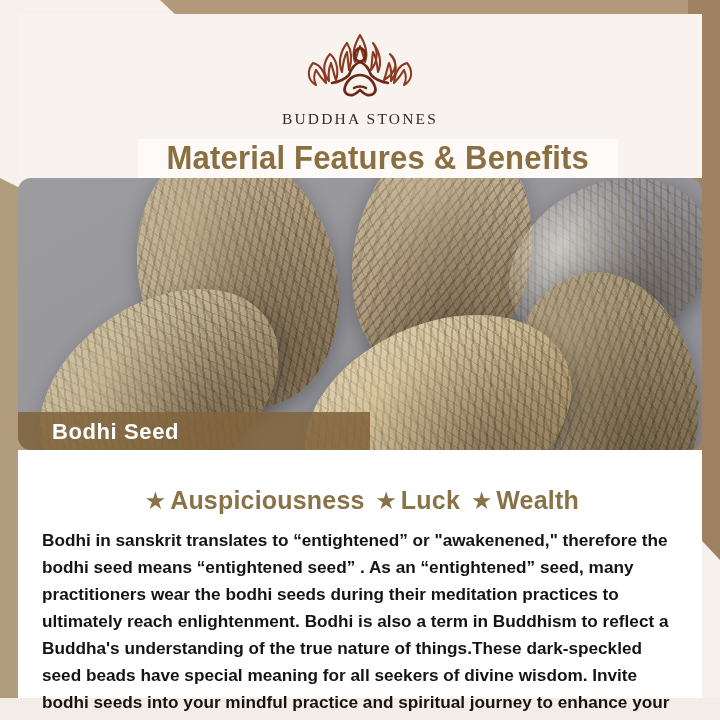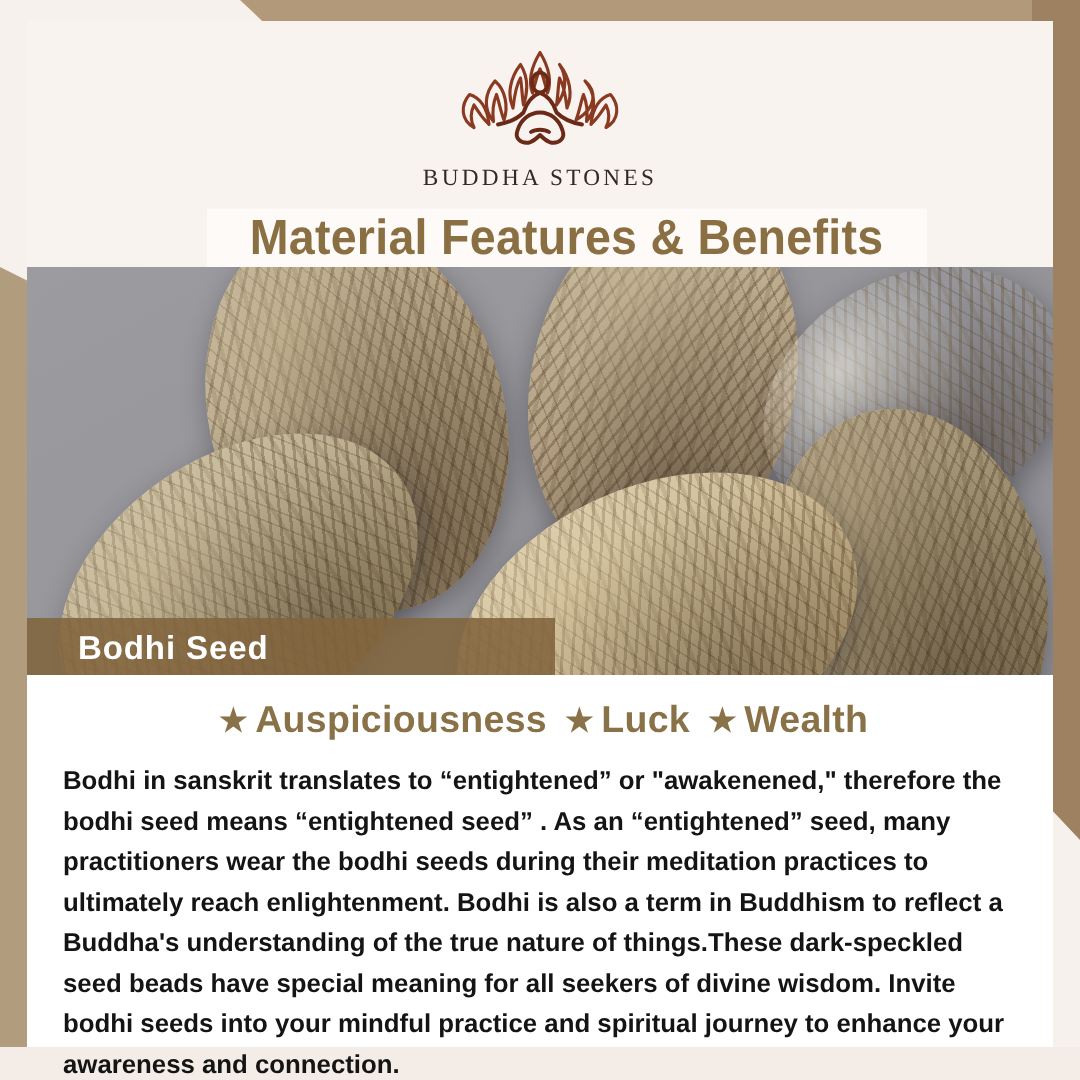--- a/index.html
+++ b/index.html
@@ -58,20 +58,21 @@
     font-weight:bold;font-size:33px;color:#8a6f42;
     letter-spacing:.2px;white-space:nowrap;
     transform:scaleX(.94);transform-origin:center;
   }
 
   
   .photo{
     position:absolute;left:18px;top:178px;width:684px;height:272px;
     background:linear-gradient(150deg,#9b9ba0 0%,#96969b 45%,#8f8f95 100%);
     overflow:hidden;
+    border-radius:13px;
   }
   .seed{
     position:absolute;border-radius:50%;
     box-shadow:0 6px 18px rgba(40,40,45,.38);
   }
   .seed i{
     position:absolute;inset:0;border-radius:50%;
     background:
       radial-gradient(ellipse at 34% 26%,rgba(255,252,240,.55) 0%,rgba(255,250,235,0) 46%),
       repeating-linear-gradient(118deg,rgba(92,70,45,.30) 0 2px,rgba(255,255,255,0) 2px 7px),
@@ -108,21 +109,21 @@
   }
 
   
   .panel{
     position:absolute;left:18px;top:450px;width:684px;height:248px;
     background:#fdfbfa;
   }
   .panel-inner{position:absolute;left:0;right:0;top:0;background:#ffffff;
     height:100%;}
   .subhead{
-    text-align:center;padding-top:16px;
+    text-align:center;padding-top:36px;
     font-family:"Liberation Sans Narrow","Liberation Sans",sans-serif;
     font-weight:bold;font-size:25px;color:#8a7248;letter-spacing:.2px;
     white-space:nowrap;
   }
   .subhead .st{font-size:21px;vertical-align:1px;margin:0 5px;}
   .bodytext{
     margin:12px 22px 0 24px;
     font-family:"Liberation Sans Narrow","Liberation Sans",sans-serif;
     font-weight:bold;font-size:17.2px;line-height:27px;color:#141414;
     text-align:left;

